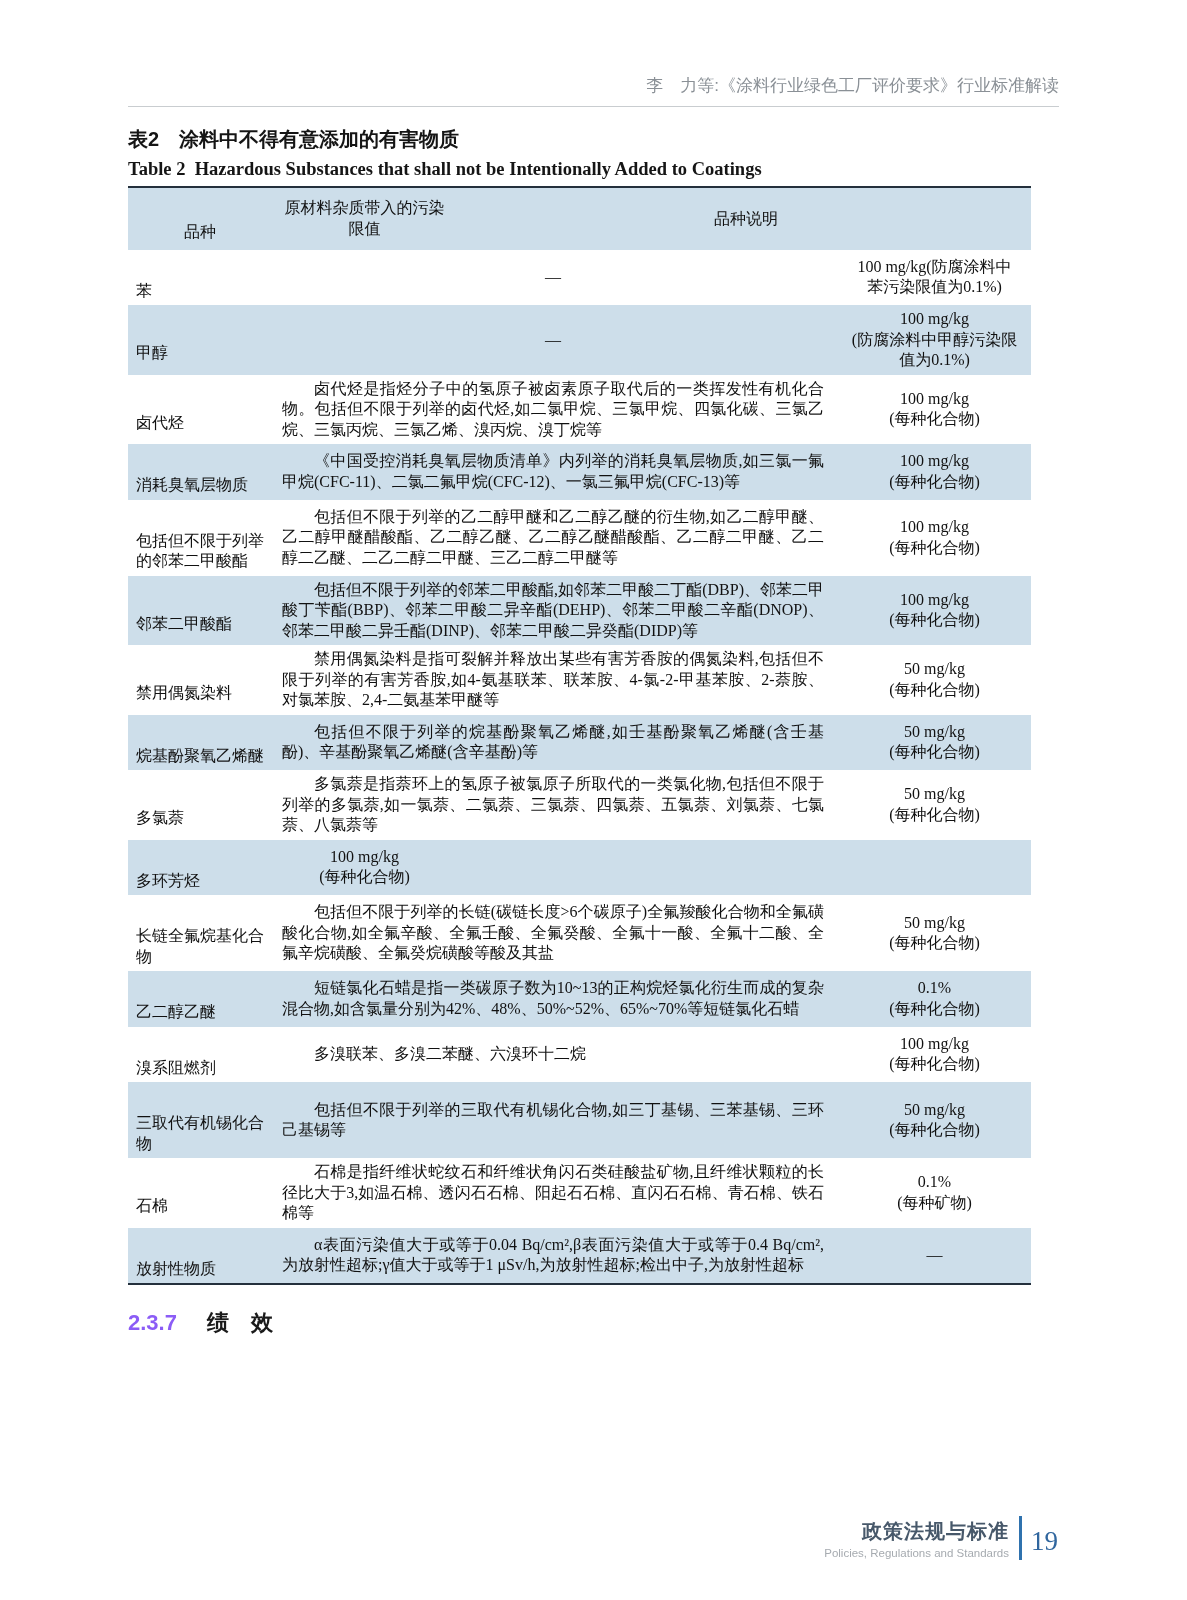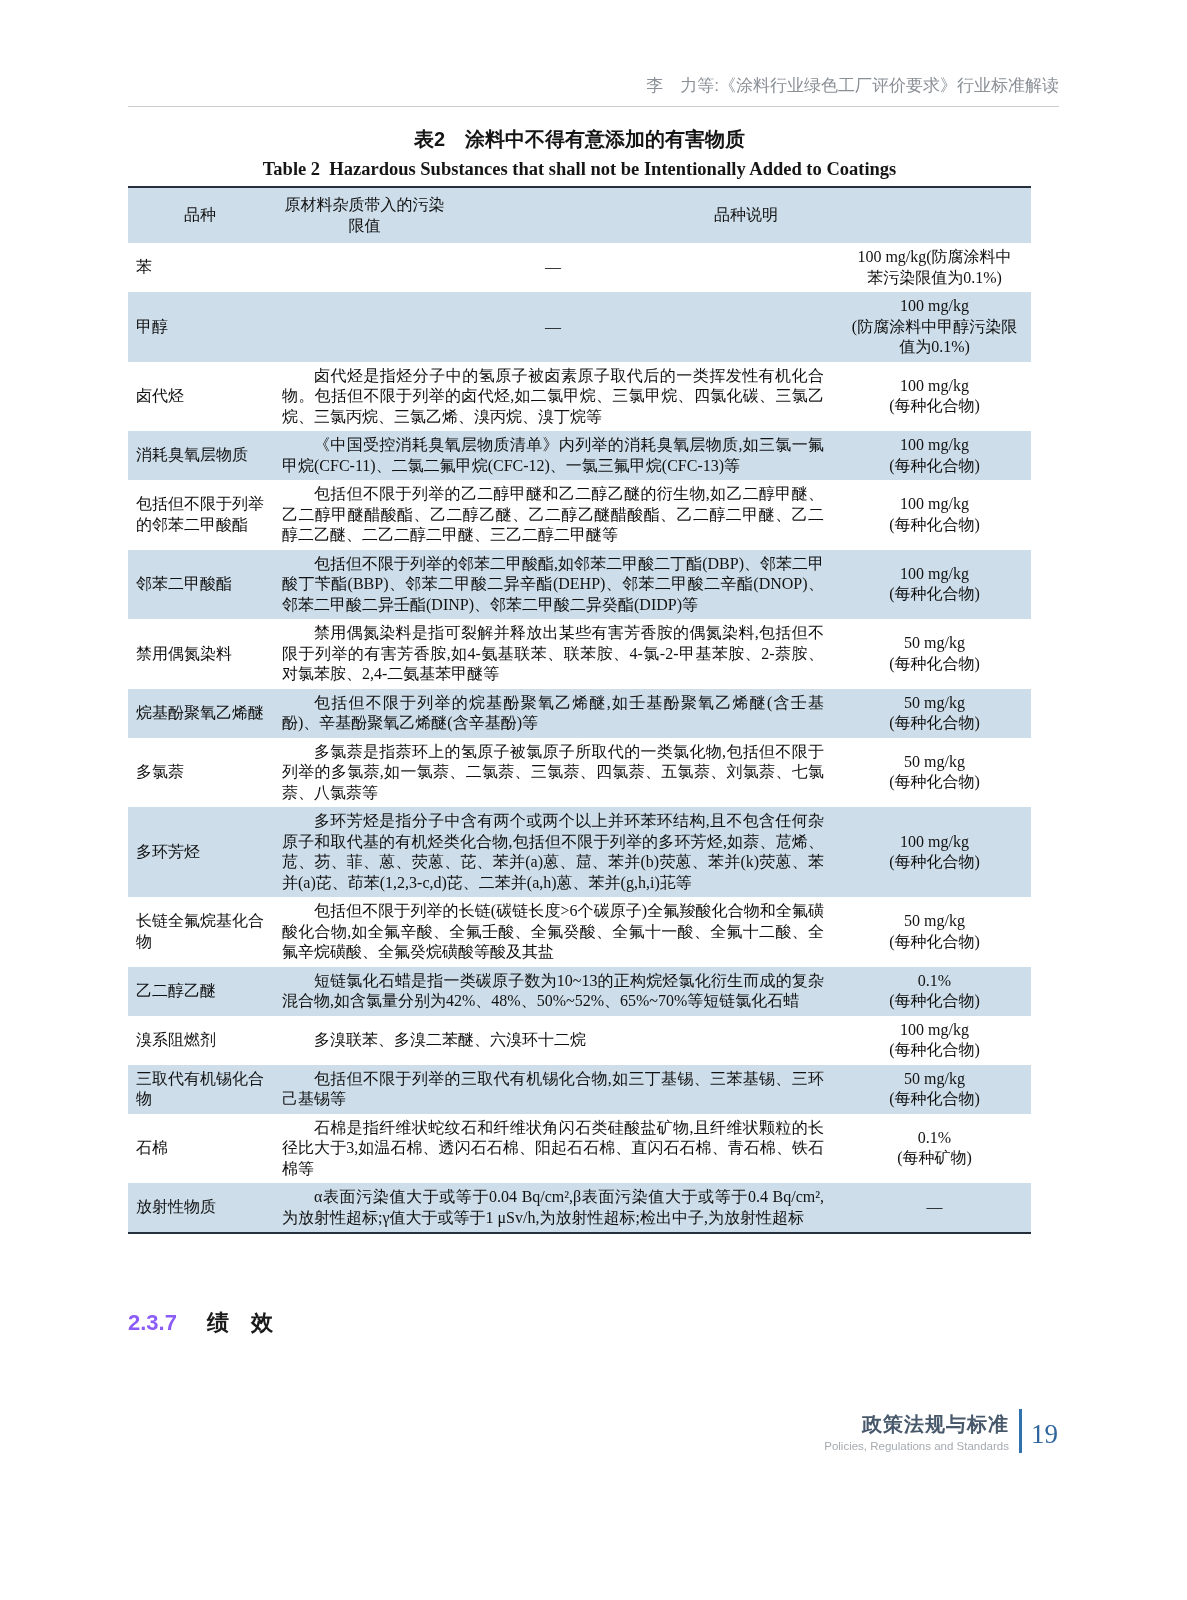--- a/index.html
+++ b/index.html
@@ -11,39 +11,39 @@
     color:#111111;
   }
   
   .running-head {
     position:absolute; top:74px; left:128px; width:931px;
     text-align:right; font-family:"Liberation Sans","DejaVu Sans",sans-serif;
     font-size:17px; color:#8a9096; padding-bottom:9px;
     border-bottom:1.5px solid #c9cdd0;
   }
   
-  .titles { position:absolute; top:126px; left:128px; width:903px; text-align:center; }
+  .titles { position:absolute; top:126px; left:128px; width:903px; }
   .title-zh {
     font-family:"Liberation Sans","DejaVu Sans",sans-serif;
     font-weight:bold; font-size:20px; color:#151515;
   }
   .title-en {
     margin-top:6px; font-family:"Liberation Serif","DejaVu Serif",serif;
     font-weight:bold; font-size:18.5px; color:#151515; white-space:pre;
   }
   
   .htable {
     position:absolute; top:186px; left:128px; width:903px;
     border-top:2.5px solid #24303c; border-bottom:2.5px solid #24303c;
     font-size:16px; line-height:20.5px;
   }
   .tr { display:flex; align-items:center; }
   .tr.shaded { background:#cddeea; }
   .td { padding:4px 0; }
-  .col-name  { width:140px; padding-left:8px;  padding-right:4px; }
+  .col-name  { width:140px; padding-left:8px;  padding-right:4px;margin-top:27px; }
   .col-desc  { width:570px; padding-left:14px; padding-right:14px;
                text-align:justify; text-indent:2em; }
   .col-desc.dash { text-align:center; text-indent:0; }
   .col-limit { width:193px; text-align:center; white-space:pre-line;
                padding-left:2px; padding-right:2px; }
   .thead .td { padding-top:7px; padding-bottom:7px; }
   .thead .col-name, .thead .col-desc { text-align:center; text-indent:0; }
   
   .section { position:absolute; top:1308px; left:128px; width:931px; }
   .section-heading {
@@ -53,21 +53,21 @@
   .section-number { color:#8b5cf6; margin-right:30px; }
   .section-title  { color:#1a1a1a; }
   .two-cols { display:flex; gap:32px; }
   .col-text {
     width:450px; font-size:21px; line-height:37px;
     text-align:justify; color:#141414;
   }
   .col-text.indent-first { text-indent:2em; }
   
   .footer {
-    position:absolute; top:1409px; right:129px;
+    position:absolute; top:1516px; right:129px;
     display:flex; align-items:center;
     font-family:"Liberation Sans","DejaVu Sans",sans-serif;
   }
   .footer-text { text-align:right; padding-right:10px; }
   .footer-zh { font-size:20px; font-weight:bold; color:#47586a; letter-spacing:1px; }
   .footer-en { font-size:11.5px; color:#a6abb0; margin-top:2px; }
   .footer-bar { width:3px; height:44px; background:#2f72ae; }
   .footer-page {
     font-family:"Liberation Serif","DejaVu Serif",serif;
     font-size:27px; color:#30669e; padding-left:9px; padding-top:6px;
@@ -152,21 +152,20 @@
 
     <div class="tr">
       <div class="td col-name">多氯萘</div>
       <div class="td col-desc">多氯萘是指萘环上的氢原子被氯原子所取代的一类氯化物,包括但不限于列举的多氯萘,如一氯萘、二氯萘、三氯萘、四氯萘、五氯萘、刘氯萘、七氯萘、八氯萘等</div>
       <div class="td col-limit">50 mg/kg
 (每种化合物)</div>
     </div>
 
     <div class="tr shaded">
       <div class="td col-name">多环芳烃</div>
-      <div class="td col-desc">多环芳烃是指分子中含有两个或两个以上并环苯环结构,且不包含任何杂原子和取代基的有机烃类化合物,包括但不限于列举的多环芳烃,如萘、苊烯、苊、芴、菲、蒽、荧蒽、芘、苯并(a)蒽、䓛、苯并(b)荧蒽、苯并(k)荧蒽、苯并(a)芘、茚苯(1,2,3-c,d)芘、二苯并(a,h)蒽、苯并(g,h,i)苝等</div>
       <div class="td col-limit">100 mg/kg
 (每种化合物)</div>
     </div>
 
     <div class="tr">
       <div class="td col-name">长链全氟烷基化合物</div>
       <div class="td col-desc">包括但不限于列举的长链(碳链长度&gt;6个碳原子)全氟羧酸化合物和全氟磺酸化合物,如全氟辛酸、全氟壬酸、全氟癸酸、全氟十一酸、全氟十二酸、全氟辛烷磺酸、全氟癸烷磺酸等酸及其盐</div>
       <div class="td col-limit">50 mg/kg
 (每种化合物)</div>
     </div>

